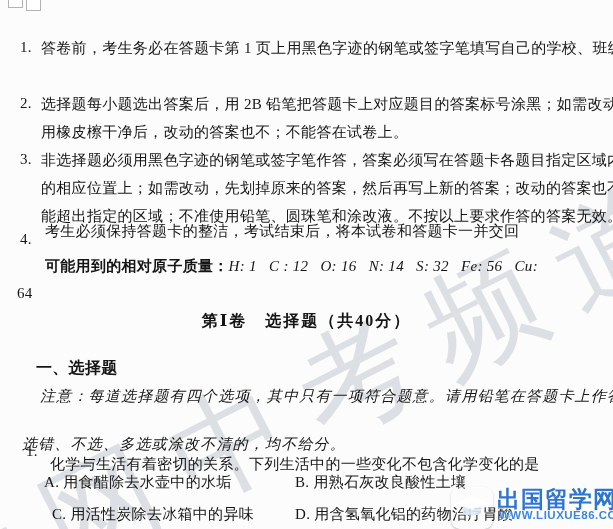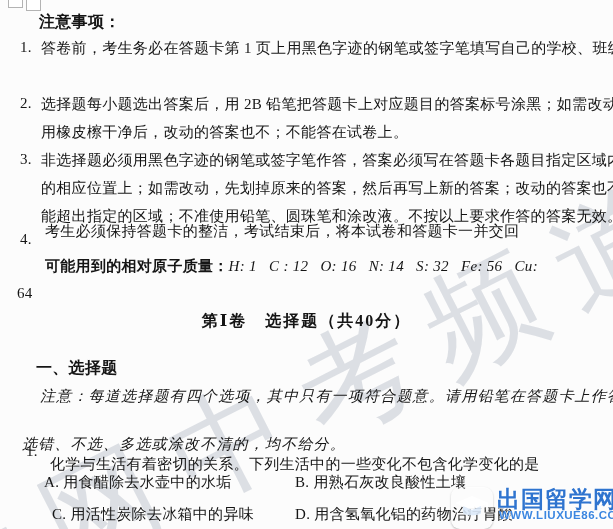--- a/index.html
+++ b/index.html
@@ -66,21 +66,20 @@
 </head>
 <body>
 
 <div class="page">
 
   <div class="diag-watermark">出国留学网中考频道</div>
 
   <div class="corner-box b1"></div>
   <div class="corner-box b2"></div>
 
-  <div class="line heading" style="left:39px;top:12px;">注意事项：</div>
 
   <div class="line" style="left:20px;top:39px;">1.</div>
   <div class="line" style="left:41px;top:39px;">答卷前，考生务必在答题卡第 1 页上用黑色字迹的钢笔或签字笔填写自己的学校、班级、</div>
 
   <div class="line" style="left:20px;top:95px;">2.</div>
   <div class="line" style="left:41px;top:95px;">选择题每小题选出答案后，用 2B 铅笔把答题卡上对应题目的答案标号涂黑；如需改动，</div>
   <div class="line" style="left:41px;top:123px;">用橡皮檫干净后，改动的答案也不；不能答在试卷上。</div>
 
   <div class="line" style="left:20px;top:151px;">3.</div>
   <div class="line" style="left:41px;top:151px;">非选择题必须用黑色字迹的钢笔或签字笔作答，答案必须写在答题卡各题目指定区域内</div>

